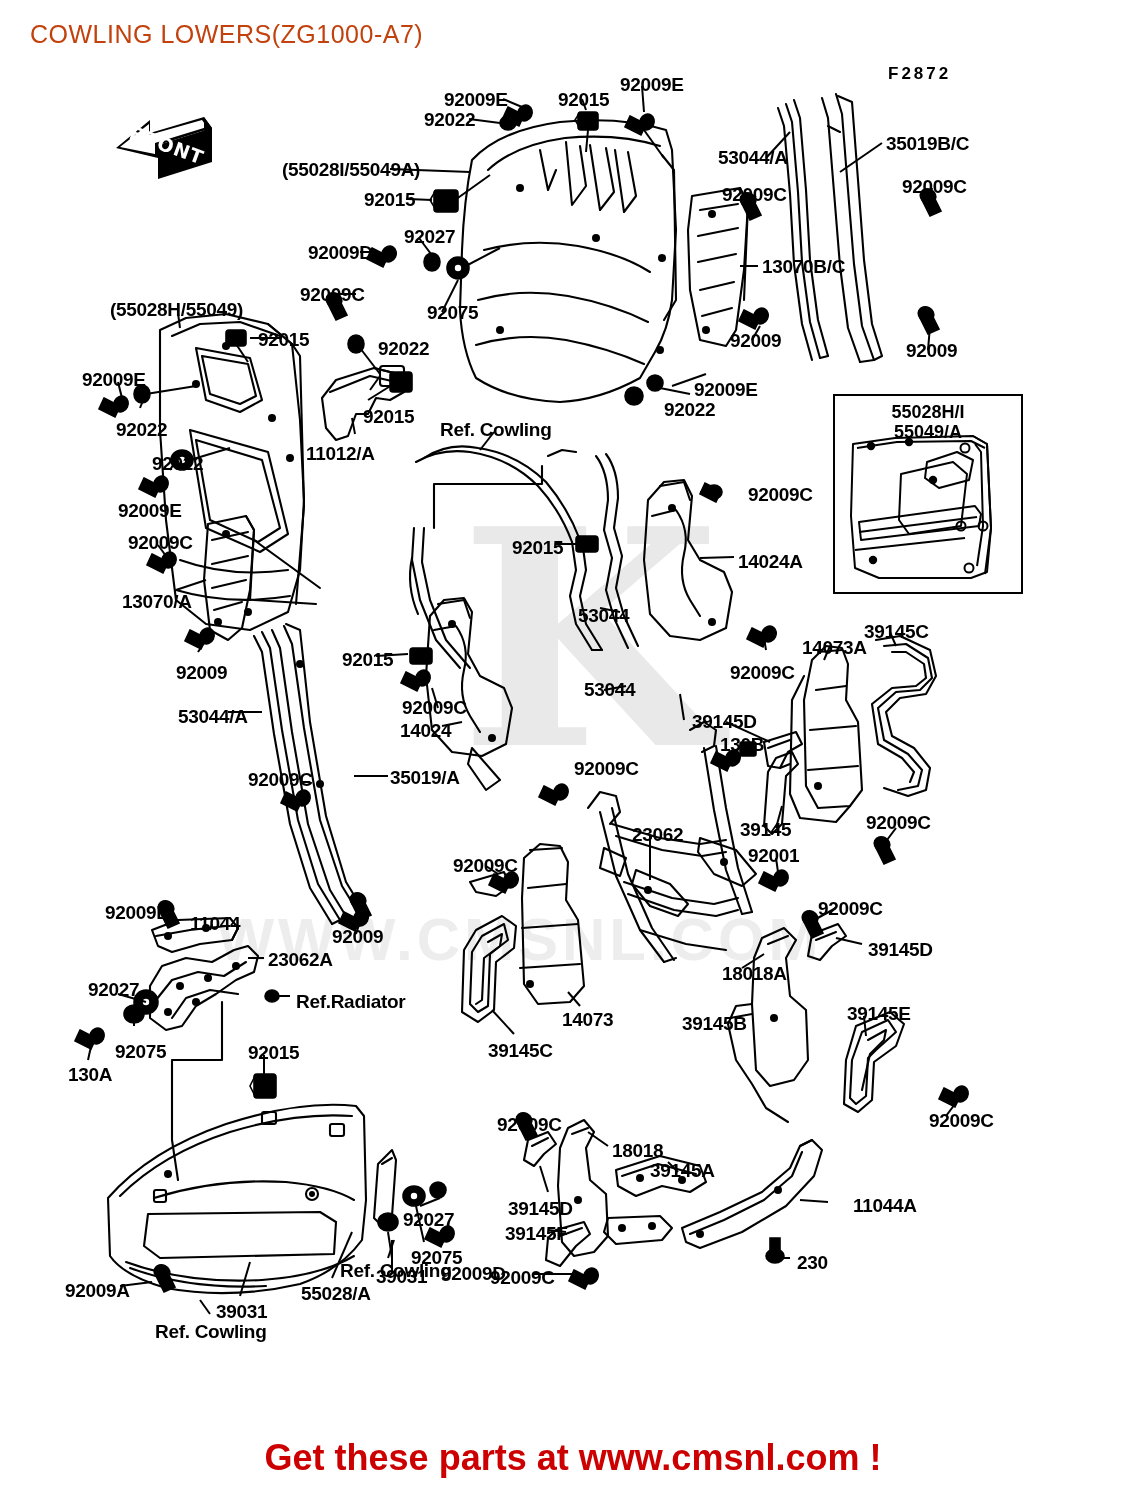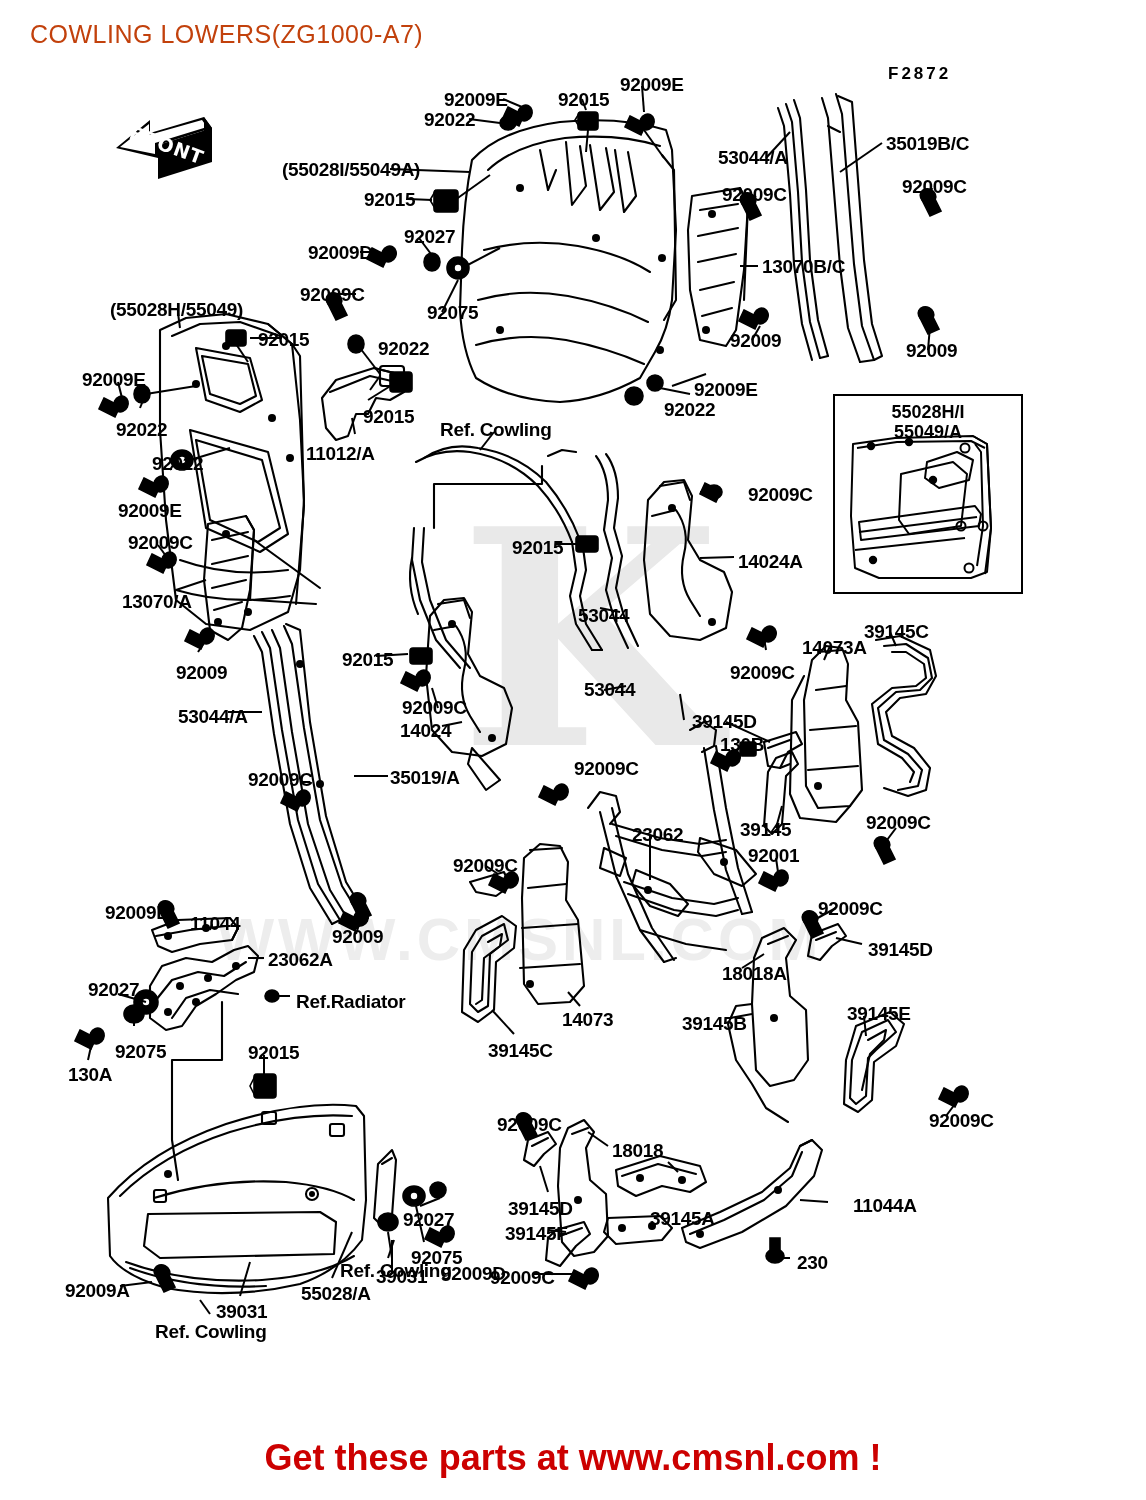--- a/index.html
+++ b/index.html
@@ -664,21 +664,21 @@
       <div class="lbl" style="left: 88px; top: 980px;">92027</div>
       <div class="lbl" style="left: 296px; top: 992px;">Ref.Radiator</div>
       <div class="lbl" style="left: 562px; top: 1010px;">14073</div>
       <div class="lbl" style="left: 682px; top: 1014px;">39145B</div>
       <div class="lbl" style="left: 115px; top: 1042px;">92075</div>
       <div class="lbl" style="left: 68px; top: 1065px;">130A</div>
       <div class="lbl" style="left: 248px; top: 1043px;">92015</div>
       <div class="lbl" style="left: 488px; top: 1041px;">39145C</div>
       <div class="lbl" style="left: 497px; top: 1115px;">92009C</div>
       <div class="lbl" style="left: 612px; top: 1141px;">18018</div>
-      <div class="lbl" style="left: 650px; top: 1161px; margin-top: 48px;">39145A</div>
+      <div class="lbl" style="left: 650px; top: 1161px;">39145A</div>
       <div class="lbl" style="left: 929px; top: 1111px;">92009C</div>
       <div class="lbl" style="left: 832px; top: 1196px; margin-left: 21px;">11044A</div>
       <div class="lbl" style="left: 508px; top: 1199px;">39145D</div>
       <div class="lbl" style="left: 403px; top: 1210px;">92027</div>
       <div class="lbl" style="left: 411px; top: 1248px;">92075</div>
       <div class="lbl" style="left: 376px; top: 1267px;">39031</div>
       <div class="lbl" style="left: 441px; top: 1264px;">92009D</div>
       <div class="lbl" style="left: 505px; top: 1224px;">39145F</div>
       <div class="lbl" style="left: 797px; top: 1253px;">230</div>
       <div class="lbl" style="left: 340px; top: 1261px;">Ref. Cowling</div>

